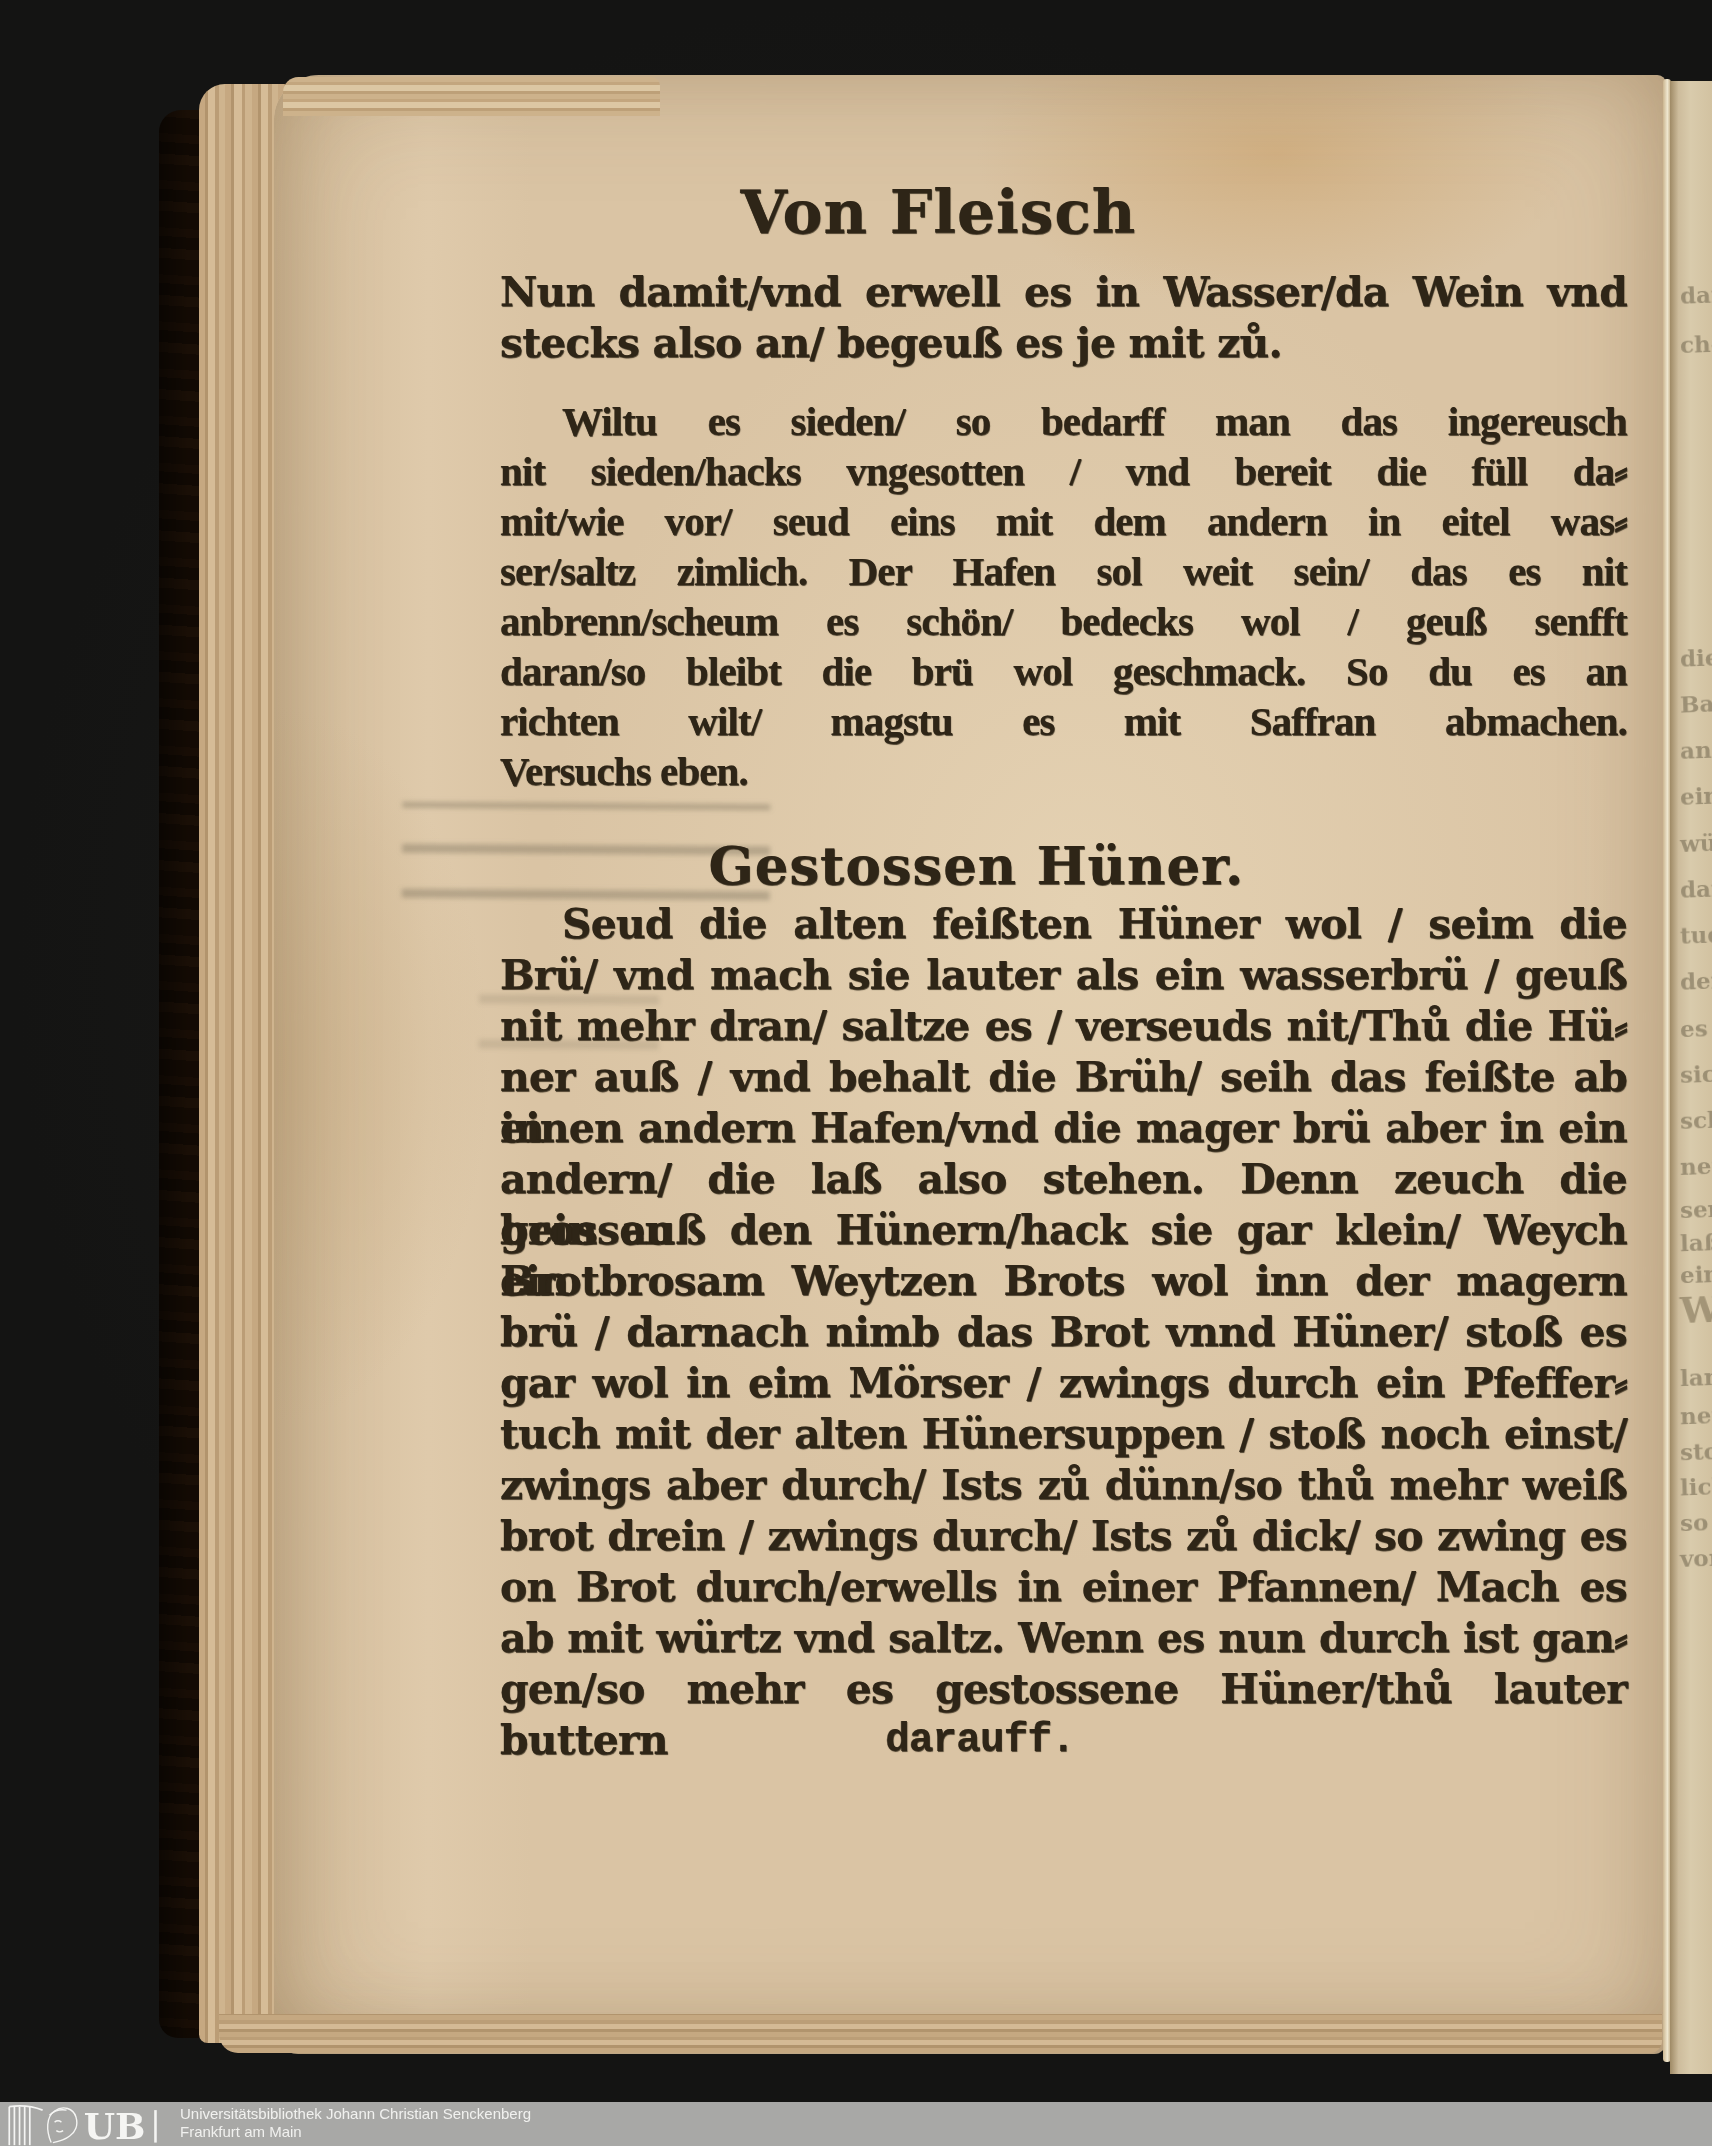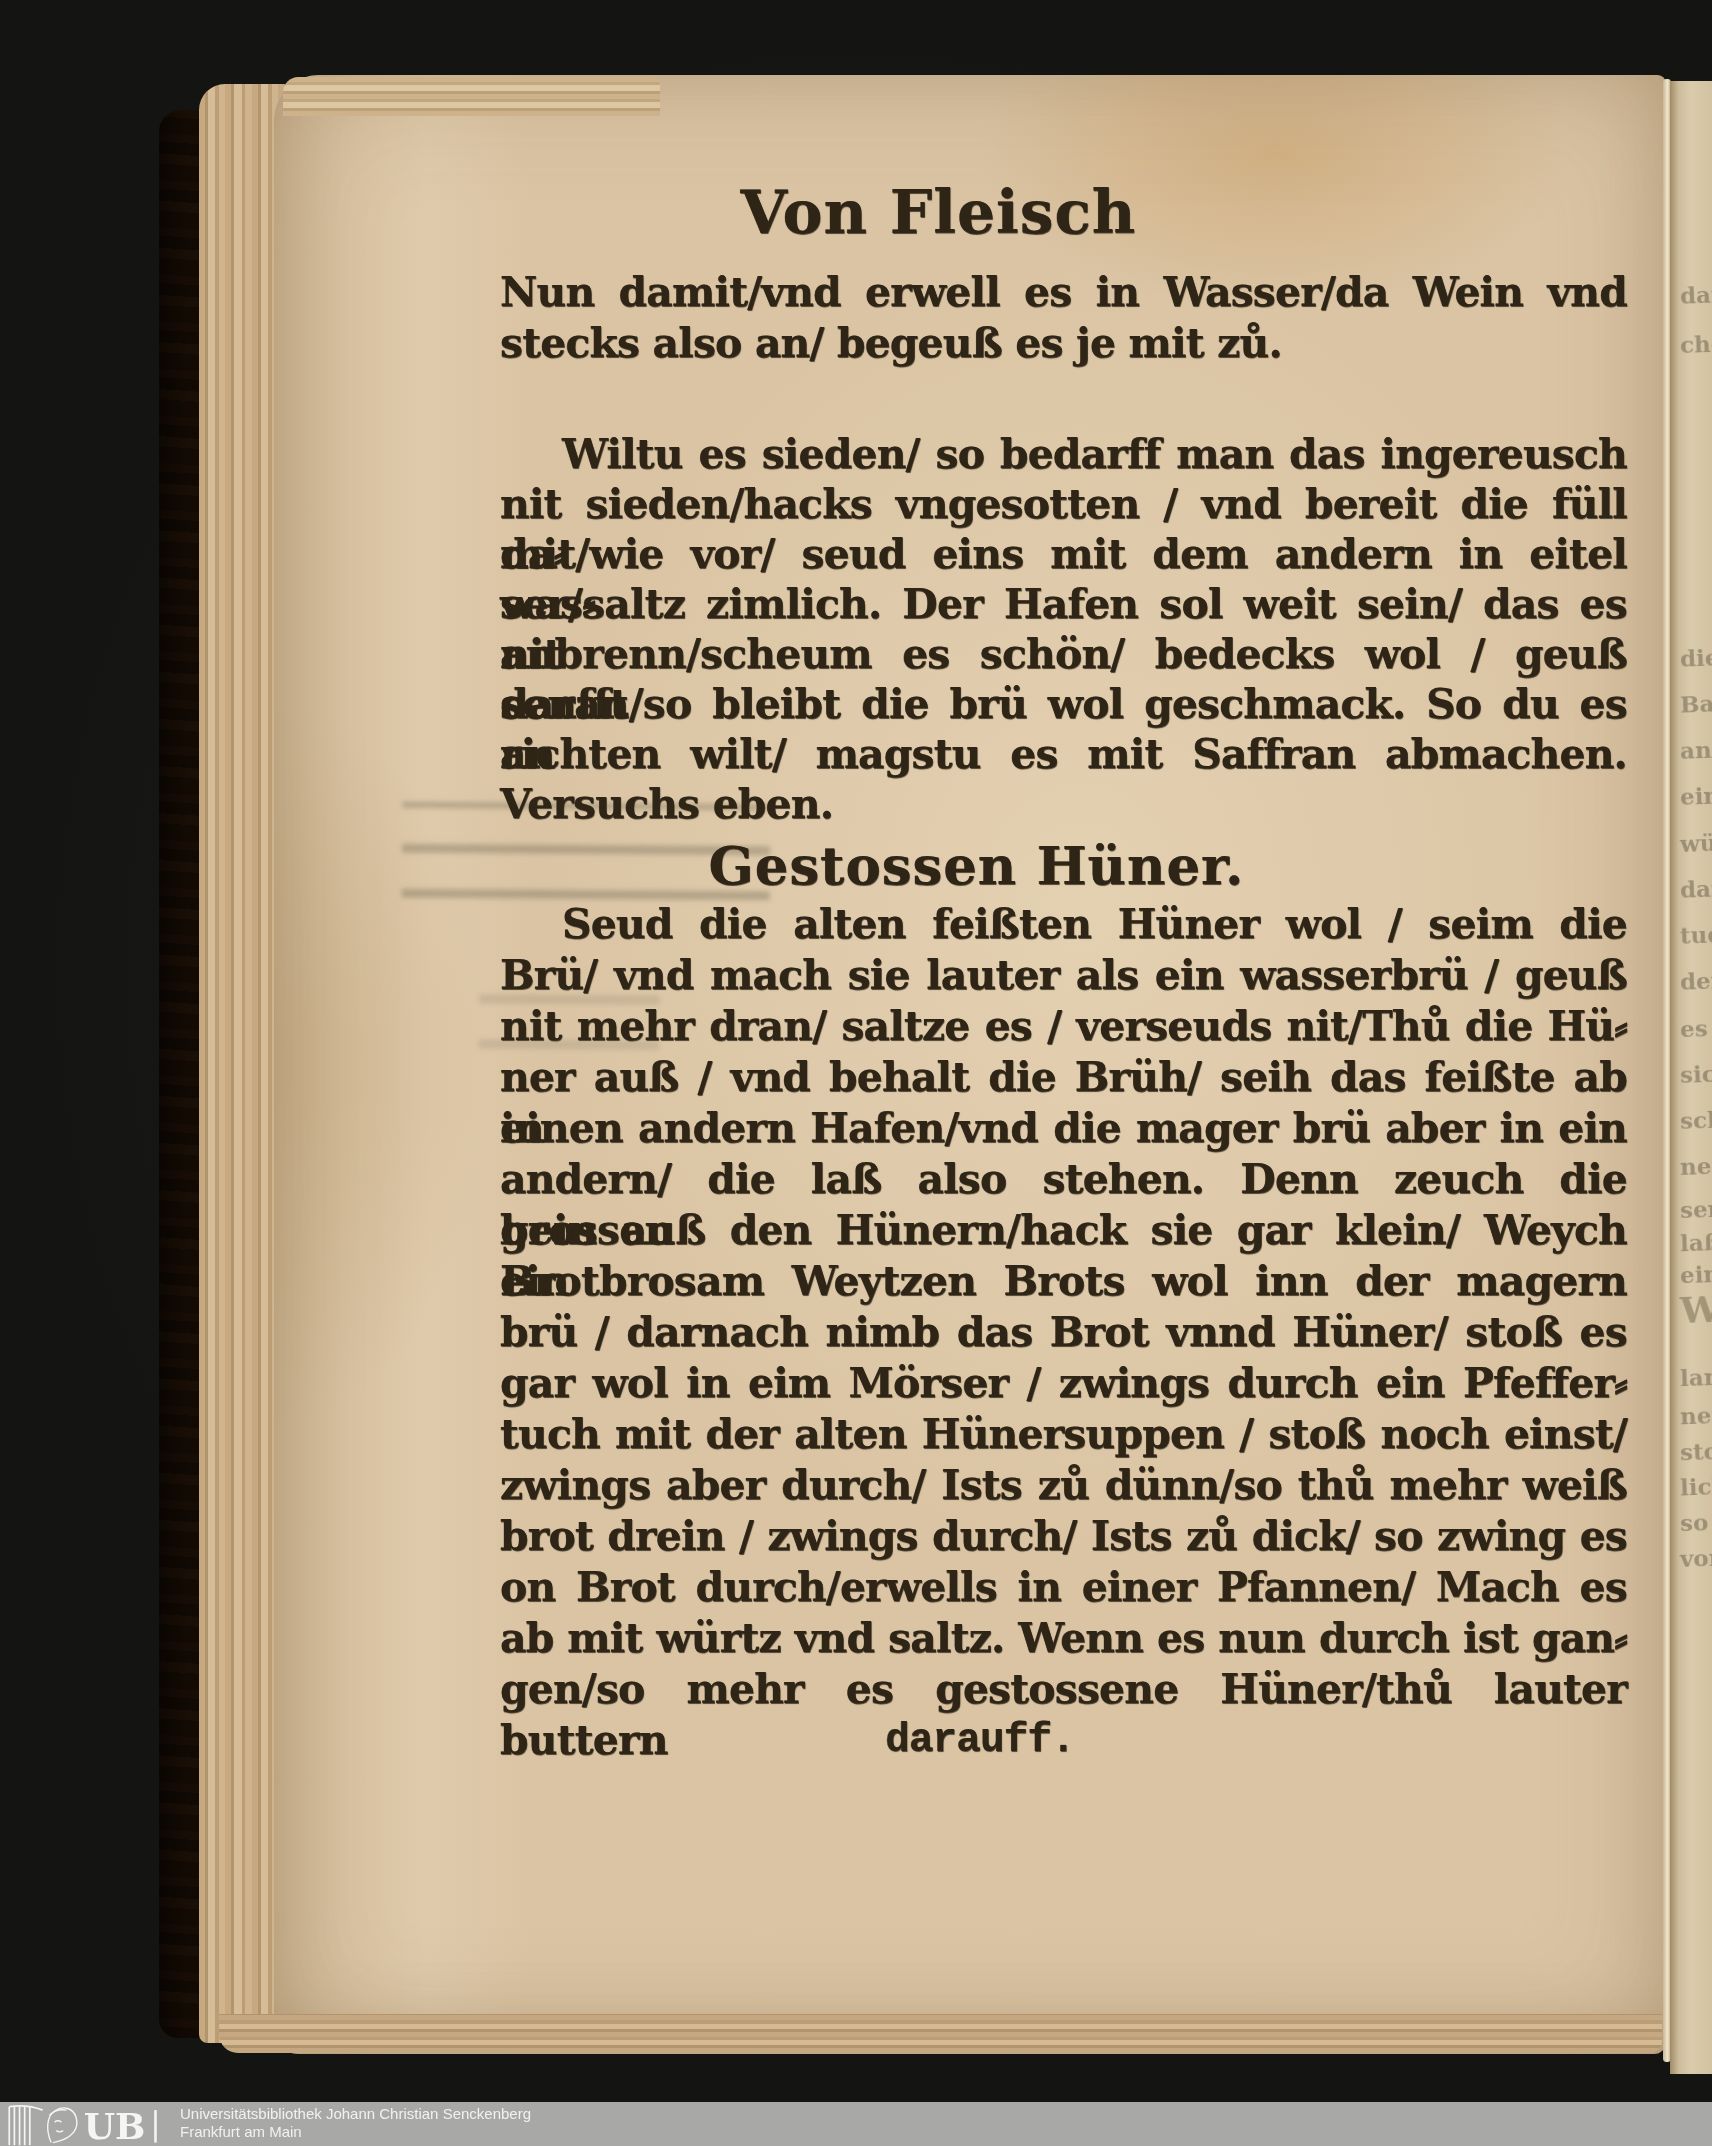--- a/index.html
+++ b/index.html
@@ -44,21 +44,21 @@
 
   
   .ink{color:#2e2517;font-weight:bold;
        text-shadow:0.5px 0.6px 0.8px rgba(46,37,23,.8), -0.3px 0 0.6px rgba(46,37,23,.45);}
   .title{left:452px;top:175px;width:1127px;text-align:center;font-size:60px;line-height:74px;
          transform:translateX(-77px);letter-spacing:0.9px;}
   .heading2{left:452px;top:832px;width:1127px;text-align:center;font-size:53px;line-height:67px;
          transform:translateX(-39px);letter-spacing:0.9px;}
   .para{left:452px;width:1127px;font-size:41px;letter-spacing:-0.9px;margin-left:48px;}
   .p1{top:267px;}
-  .p2{top:429px;}
+  .p2{top:396px;font-family:Liberation Serif, serif;}
   .p3{top:899px;}
   .line{height:51px;line-height:51px;white-space:nowrap;}
   .p2 .line{height:50px;line-height:50px;}
   .jline{white-space:normal;text-align:justify;text-align-last:justify;}
   .ind{padding-left:62px;}
   .rline{text-align:center;padding-right:167px;font-family:Liberation Mono, monospace;}
   .ghost{position:absolute;background:repeating-linear-gradient(0deg,rgba(85,80,62,.30) 0 9.4px,rgba(85,80,62,0) 9.4px 45px);
          filter:blur(2.6px);transform:rotate(.4deg);}
 
   

